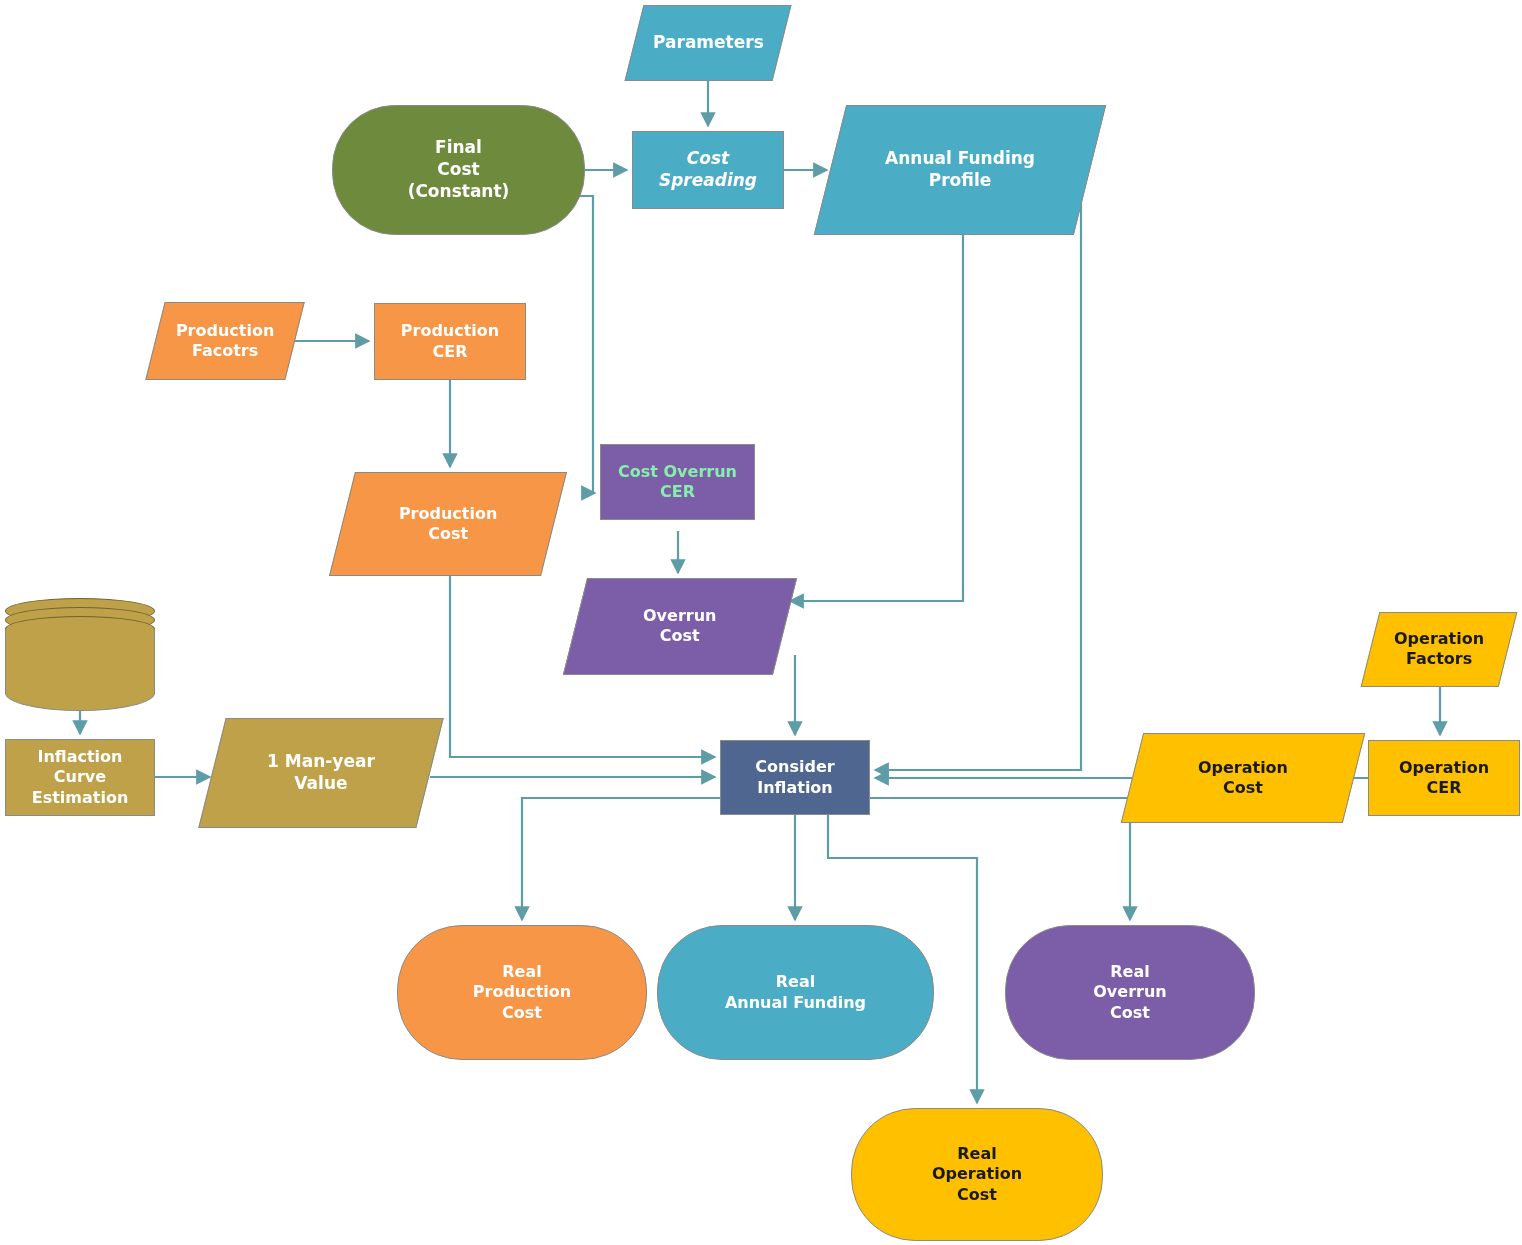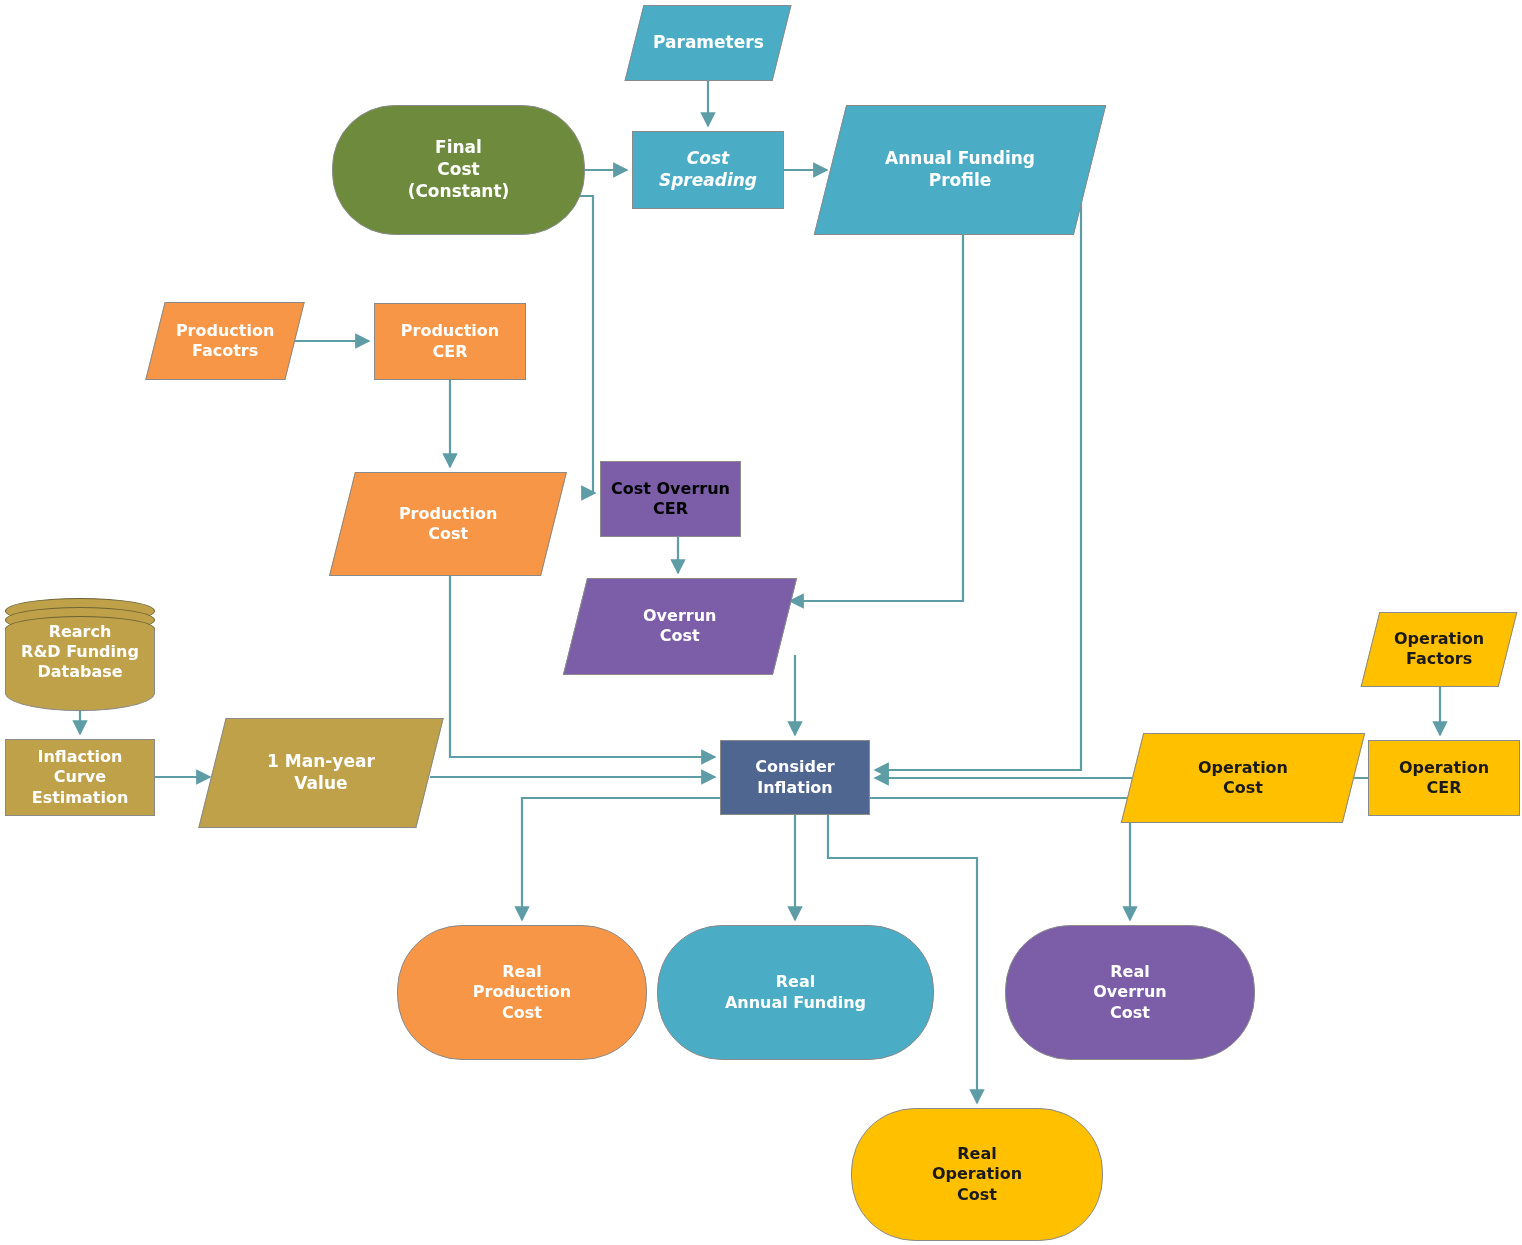--- a/index.html
+++ b/index.html
@@ -144,32 +144,29 @@
 (Constant)</span></div>
       <div class="node rect" style="left: 632px; top: 131px; width: 152px; height: 78px; font-size: 17px; color: rgb(255, 255, 255); background: rgb(74, 172, 197); font-style: italic;"><span class="lbl">Cost Spreading</span></div>
       <div class="node para" style="left: 830px; top: 105px; width: 260px; height: 130px; font-size: 17px; color: rgb(255, 255, 255); background: rgb(74, 172, 197); transform: skewX(-14deg);"><span class="lbl" style="transform: skewX(14deg);">Annual Funding
 Profile</span></div>
       <div class="node para" style="left: 155px; top: 302px; width: 140px; height: 78px; font-size: 16px; color: rgb(255, 255, 255); background: rgb(247, 150, 70); transform: skewX(-14deg);"><span class="lbl" style="transform: skewX(14deg);">Production
 Facotrs</span></div>
       <div class="node rect" style="left: 374px; top: 303px; width: 152px; height: 77px; font-size: 16px; color: rgb(255, 255, 255); background: rgb(247, 150, 70);"><span class="lbl">Production
 CER</span></div>
       <div class="node para" style="left: 342px; top: 472px; width: 212px; height: 104px; font-size: 16px; color: rgb(255, 255, 255); background: rgb(247, 150, 70); transform: skewX(-14deg);"><span class="lbl" style="transform: skewX(14deg);">Production
 Cost</span></div>
-      <div class="node rect" style="left: 600px; top: 461px; width: 141px; height: 76px; font-size: 16px; color: #000000; background: rgb(123, 94, 167);"><span class="lbl">Cost Overrun
+      <div class="node rect" style="left: 600px; top: 444px; width: 155px; height: 76px; font-size: 16px; color: #86efac; background: rgb(123, 94, 167);"><span class="lbl">Cost Overrun
 CER</span></div>
       <div class="node para" style="left: 575px; top: 578px; width: 210px; height: 97px; font-size: 16px; color: rgb(255, 255, 255); background: rgb(123, 94, 167); transform: skewX(-14deg);"><span class="lbl" style="transform: skewX(14deg);">Overrun
 Cost</span></div>
       <div class="cyl-wrap" style="left: 5px; top: 598px; width: 150px; height: 112px;">
         <div class="cyl-top" style="top: 0px; background: rgb(191, 161, 74);"></div>
         <div class="cyl-top" style="top: 9px; background: rgb(191, 161, 74);"></div>
         <div class="cyl-top" style="top: 18px; background: rgb(191, 161, 74);"></div>
         <div class="cyl-body" style="top: 31px; height: 81px; background: rgb(191, 161, 74);"></div>
-        <div class="cyl-label" style="top: 24px; font-size: 16px; color: rgb(255, 255, 255);">Rearch
-R&amp;D Funding
-Database</div>
       </div>
       <div class="node rect" style="left: 5px; top: 739px; width: 150px; height: 77px; font-size: 16px; color: rgb(255, 255, 255); background: rgb(191, 161, 74); text-align: center;"><span class="lbl">Inflaction
 Curve
 Estimation</span></div>
       <div class="node para" style="left: 212px; top: 718px; width: 218px; height: 110px; font-size: 17px; color: rgb(255, 255, 255); background: rgb(191, 161, 74); transform: skewX(-14deg);"><span class="lbl" style="transform: skewX(14deg);">1 Man-year
 Value</span></div>
       <div class="node rect" style="left: 720px; top: 740px; width: 150px; height: 75px; font-size: 16px; color: rgb(255, 255, 255); background: rgb(79, 102, 145);"><span class="lbl">Consider
 Inflation</span></div>
       <div class="node para" style="left: 1370px; top: 612px; width: 138px; height: 75px; font-size: 16px; color: rgb(26, 26, 26); background: rgb(255, 192, 0); transform: skewX(-14deg);"><span class="lbl" style="transform: skewX(14deg);">Operation
 Factors</span></div>

